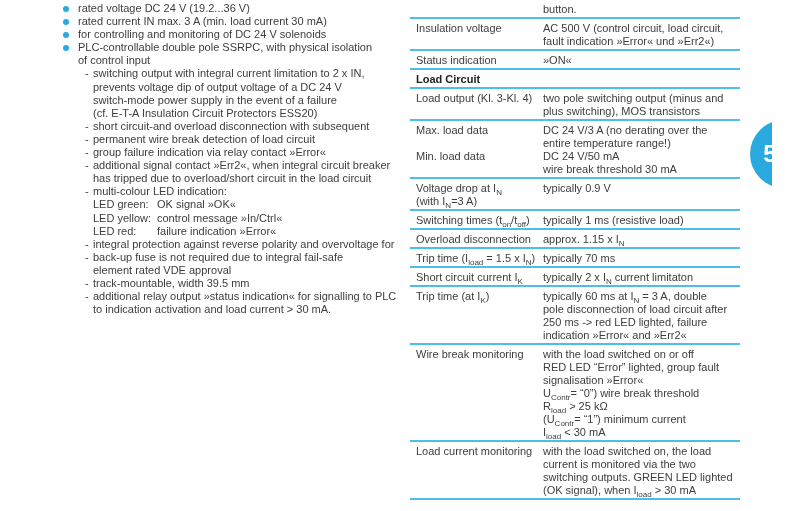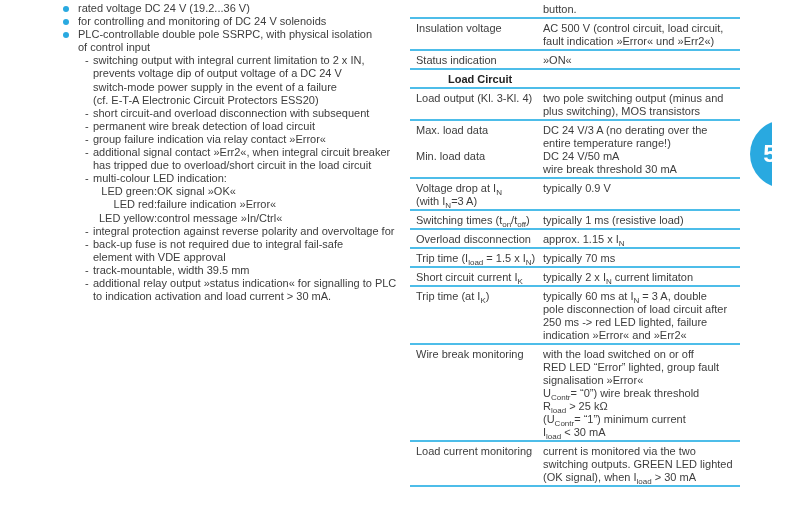--- a/index.html
+++ b/index.html
@@ -19,31 +19,31 @@
     position:absolute;left:63px;top:2px;width:352px;
     font-size:11px;line-height:13.1px;
   }
   .feature-item{position:relative;padding-left:15px;}
   .dot{
     position:absolute;left:0;top:3.5px;width:6px;height:6px;border-radius:50%;
     background:var(--accent);
   }
   .feature-subitem{position:relative;padding-left:30px;}
   .dash{position:absolute;left:22px;top:0;}
-  .led-row .led-label{display:inline-block;width:64px;text-align:right;}
+  .led-row .led-label{display:inline-block;width:64px;}
   sub{font-size:8px;line-height:0;}
   
   .spec{
     position:absolute;left:410px;top:0;width:330px;
     font-size:11px;line-height:13px;
   }
   .t-row{display:flex;border-bottom:2px solid var(--divider);padding:2.5px 0 1.5px;}
   .t-label{width:133px;flex:none;padding-left:6px;padding-right:4px;}
   .t-value{flex:1;}
-  .t-row.section .t-label{width:auto;font-weight:bold;color:#222;margin-left:32px;}
+  .t-row.section .t-label{width:auto;font-weight:bold;color:#222;}
   
   .page-tab{
     position:absolute;left:750px;top:120px;width:68px;height:68px;
     border-radius:50%;background:var(--accent);
   }
   .page-tab span{
     position:absolute;left:0;top:20px;width:40px;text-align:center;
     color:#ffffff;font-size:24px;font-weight:bold;line-height:28px;
   }
 </style>
@@ -51,33 +51,37 @@
 <body>
 
 <div class="page">
   <div class="features">
       <div class="feature-item">
         <span class="dot"></span>
         <div class="line">rated voltage DC 24 V (19.2...36 V)</div>
       </div>
       <div class="feature-item">
         <span class="dot"></span>
+        <div class="line">rated current IN max. 3 A (min. load current 30 mA)</div>
+      </div>
+      <div class="feature-item">
+        <span class="dot"></span>
         <div class="line">for controlling and monitoring of DC 24 V solenoids</div>
       </div>
       <div class="feature-item">
         <span class="dot"></span>
         <div class="line">PLC-controllable double pole SSRPC, with physical isolation</div>
         <div class="line">of control input</div>
       </div>
       <div class="feature-subitem">
         <span class="dash">-</span>
         <div class="line">switching output with integral current limitation to 2 x IN,</div>
         <div class="line">prevents voltage dip of output voltage of a DC 24 V</div>
         <div class="line">switch-mode power supply in the event of a failure</div>
-        <div class="line">(cf. E-T-A Electronic Circuit Protectors ESS20)</div>
+        <div class="line">(cf. E-T-A Insulation Circuit Protectors ESS20)</div>
       </div>
       <div class="feature-subitem">
         <span class="dash">-</span>
         <div class="line">short circuit-and overload disconnection with subsequent</div>
       </div>
       <div class="feature-subitem">
         <span class="dash">-</span>
         <div class="line">permanent wire break detection of load circuit</div>
       </div>
       <div class="feature-subitem">
@@ -86,31 +90,31 @@
       </div>
       <div class="feature-subitem">
         <span class="dash">-</span>
         <div class="line">additional signal contact »Err2«, when integral circuit breaker</div>
         <div class="line">has tripped due to overload/short circuit in the load circuit</div>
       </div>
       <div class="feature-subitem">
         <span class="dash">-</span>
         <div class="line">multi-colour LED indication:</div>
         <div class="line led-row"><span class="led-label">LED green:</span><span class="led-text">OK signal »OK«</span></div>
+        <div class="line led-row"><span class="led-label">LED yellow:</span><span class="led-text">control message »In/Ctrl«</span></div>
         <div class="line led-row"><span class="led-label">LED red:</span><span class="led-text">failure indication »Error«</span></div>
-        <div class="line led-row"><span class="led-label">LED yellow:</span><span class="led-text">control message »In/Ctrl«</span></div>
       </div>
       <div class="feature-subitem">
         <span class="dash">-</span>
         <div class="line">integral protection against reverse polarity and overvoltage for</div>
       </div>
       <div class="feature-subitem">
         <span class="dash">-</span>
         <div class="line">back-up fuse is not required due to integral fail-safe</div>
-        <div class="line">element with VDE approval</div>
+        <div class="line">element rated VDE approval</div>
       </div>
       <div class="feature-subitem">
         <span class="dash">-</span>
         <div class="line">track-mountable, width 39.5 mm</div>
       </div>
       <div class="feature-subitem">
         <span class="dash">-</span>
         <div class="line">additional relay output »status indication« for signalling to PLC</div>
         <div class="line">to indication activation and load current &gt; 30 mA.</div>
       </div>
@@ -230,20 +234,21 @@
           <div class="line">R<sub>load</sub> &gt; 25 kΩ</div>
           <div class="line">(U<sub>Contr</sub>= “1”) minimum current</div>
           <div class="line">I<sub>load</sub> &lt; 30 mA</div>
         </div>
       </div>
       <div class="t-row">
         <div class="t-label">
           <div class="line">Load current monitoring</div>
         </div>
         <div class="t-value">
+          <div class="line">with the load switched on, the load</div>
           <div class="line">current is monitored via the two</div>
           <div class="line">switching outputs. GREEN LED lighted</div>
           <div class="line">(OK signal), when I<sub>load</sub> &gt; 30 mA</div>
         </div>
       </div>
     </div>
   <div class="page-tab">
     <span>5</span>
   </div>
 </div>

